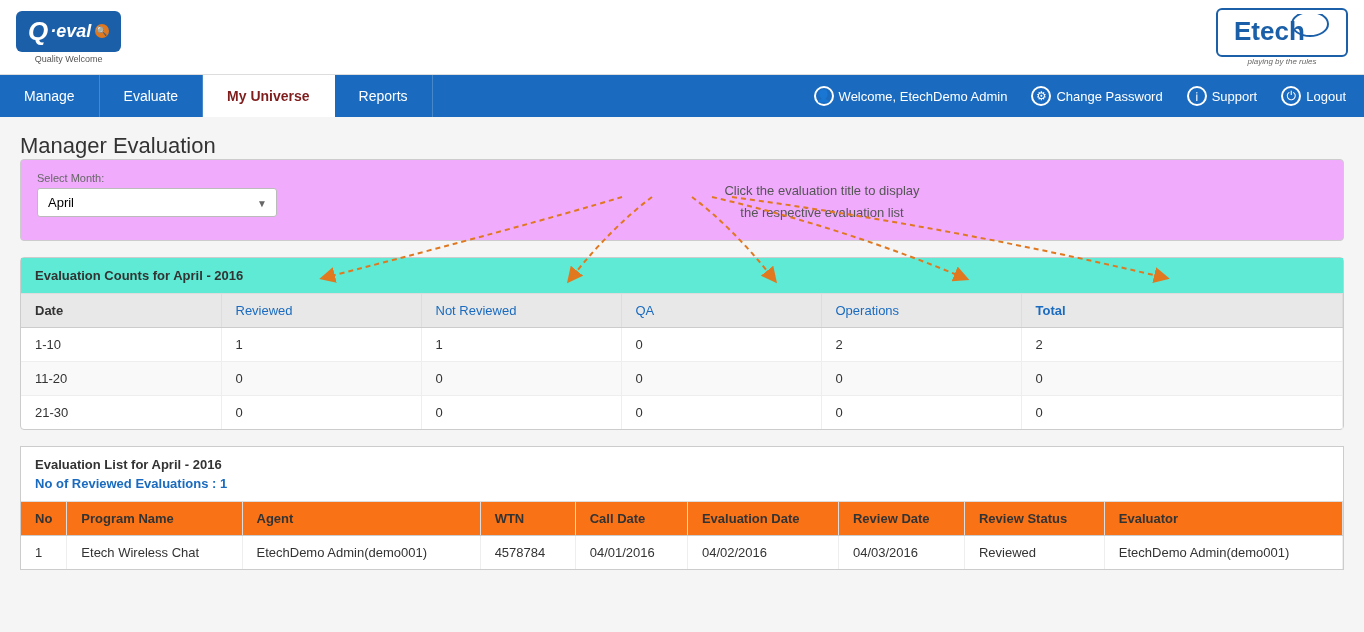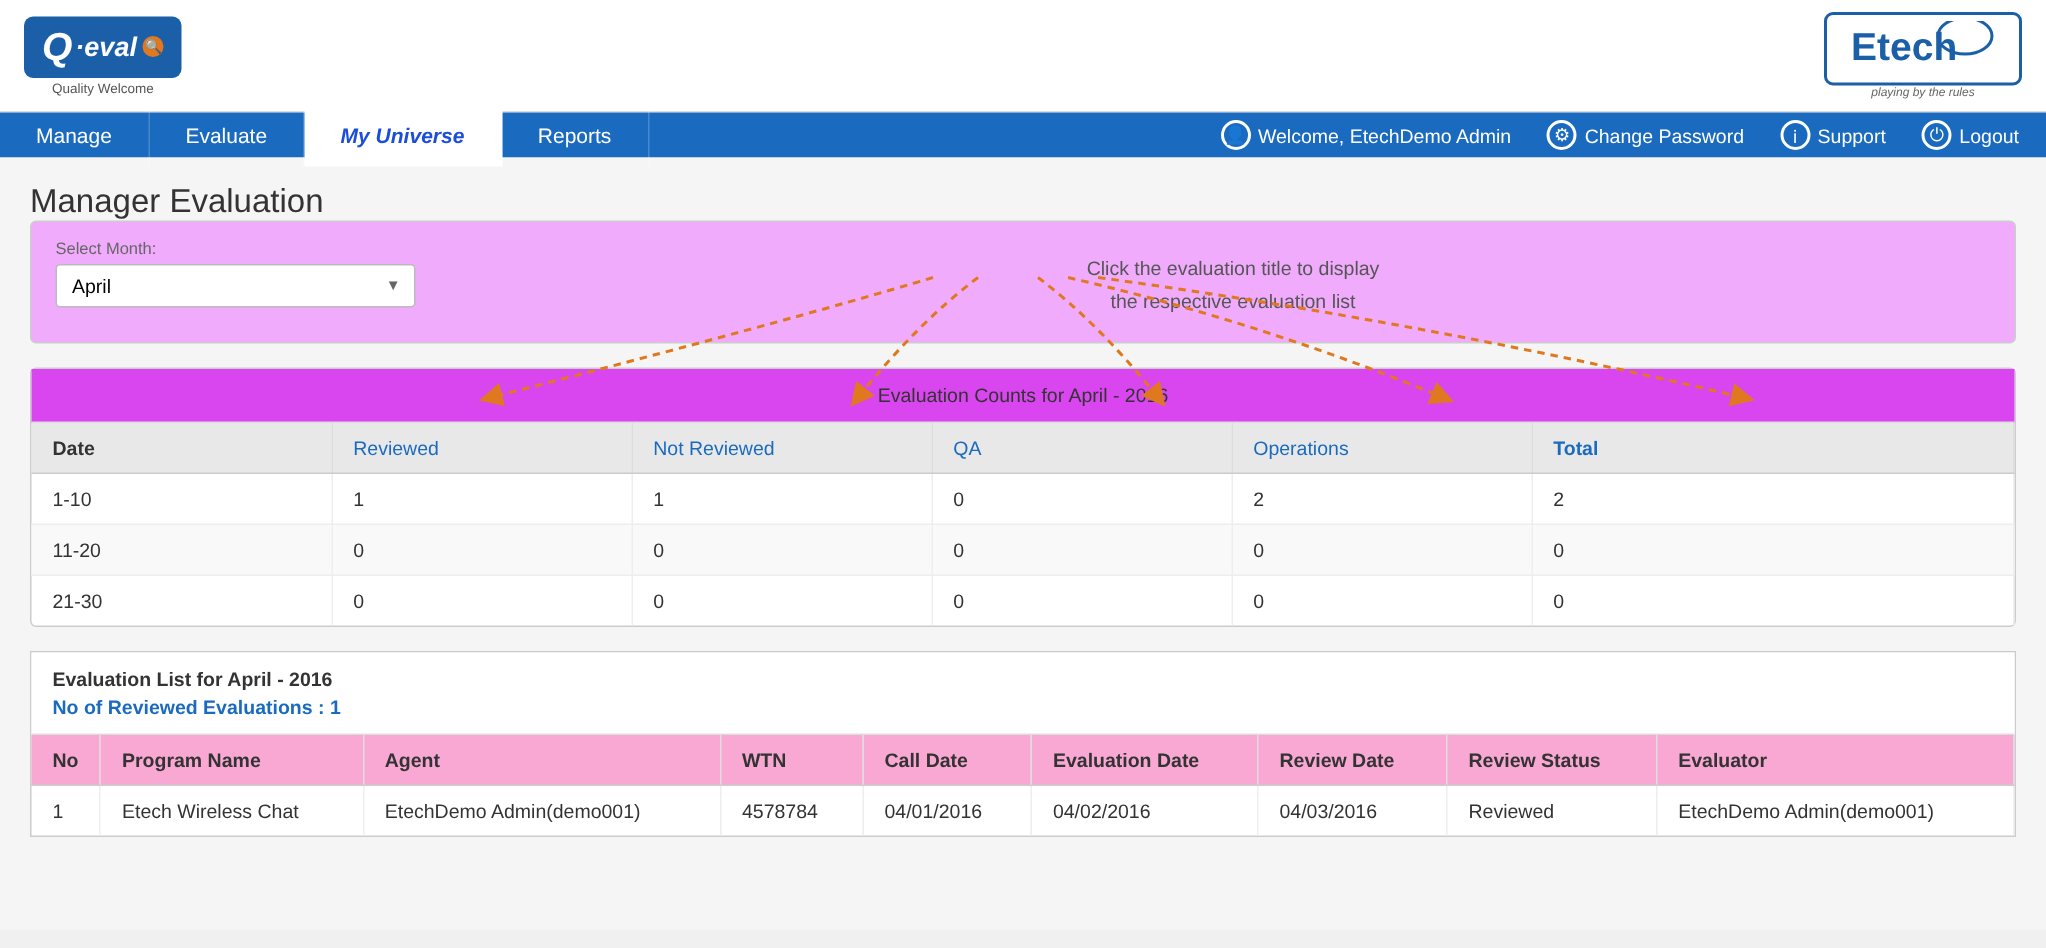--- a/index.html
+++ b/index.html
@@ -3,51 +3,51 @@
   <meta charset="utf-8">
   <style>
     * { margin: 0; padding: 0; box-sizing: border-box; }
     body { font-family: Arial, sans-serif; font-size: 13px; background: #f0f0f0; color: #333; width: 1364px; min-height: 632px; overflow-x: hidden; }
 
     
     .header { background: #fff; display: flex; align-items: center; justify-content: space-between; padding: 0 16px; height: 75px; border-bottom: 1px solid #ddd; }
     .logo-area { display: flex; align-items: center; }
 
     
-    .nav-bar { background: #1a6bbf; display: flex; align-items: center; height: 30px; padding: 0; }
+    .nav-bar { background: #1a6bbf; display: flex; align-items: center; height: 42px; padding: 0; }
     .nav-item { color: #fff; padding: 0 24px; height: 42px; display: flex; align-items: center; cursor: pointer; font-size: 14px; border-right: 1px solid rgba(255,255,255,0.2); }
-    .nav-item.active { background: #fff; color: #1d4ed8; font-weight: bold; font-style: italic; }
+    .nav-item.active { background: #fff; color: #7f1d1d; font-weight: bold; }
     .nav-right { margin-left: auto; display: flex; align-items: center; gap: 4px; padding-right: 8px; }
     .nav-right-item { color: #fff; display: flex; align-items: center; gap: 5px; padding: 0 10px; height: 42px; cursor: pointer; font-size: 13px; }
     .nav-icon { width: 20px; height: 20px; border-radius: 50%; border: 2px solid #fff; display: flex; align-items: center; justify-content: center; font-size: 11px; color: #fff; flex-shrink: 0; }
 
     
     .main-content { padding: 16px 20px; background: #f5f5f5; min-height: 515px; }
     .page-title { font-size: 22px; font-weight: normal; color: #333; margin-bottom: 0; }
     .filter-select { width: 240px; padding: 6px 10px; border: 1px solid #bbb; border-radius: 3px; font-size: 13px; background: #fff; cursor: pointer; appearance: none; background-image: none; }
     .select-wrapper { position: relative; display: inline-block; width: 240px; border-radius: 14px; }
     .select-wrapper::after { content: "▼"; position: absolute; right: 10px; top: 50%; transform: translateY(-50%); font-size: 10px; color: #666; pointer-events: none; }
 
     
     .section-box { background: #fff; border: 1px solid #ccc; border-radius: 4px; margin-bottom: 16px; }
-    .section-header { font-size: 13px; font-weight: normal; color: #333; padding: 10px 14px; background: #d946ef; border-bottom: 1px solid #ddd; text-align: center; }
+    .section-header { font-size: 13px; font-weight: bold; color: #333; padding: 10px 14px; background: #5eead4; border-bottom: 1px solid #ddd; }
     .eval-table { width: 100%; border-collapse: collapse; }
     .eval-table th { background: #e8e8e8; padding: 9px 14px; text-align: left; font-size: 13px; border-bottom: 1px solid #ccc; border-right: 1px solid #ddd; }
     .eval-table th.link-col { color: #1a6bbf; cursor: pointer; font-weight: normal; }
     .eval-table td { padding: 9px 14px; border-bottom: 1px solid #eee; border-right: 1px solid #eee; font-size: 13px; }
     .eval-table tr:last-child td { border-bottom: none; }
     .eval-table tr.alt-row { background: #f9f9f9; }
 
     
     .list-section { background: #fff; border: 1px solid #ccc; border-radius: 0; margin-bottom: 16px; }
     .list-header { padding: 10px 14px; background: #fff; border-bottom: 1px solid #ddd; }
     .list-title { font-size: 13px; font-weight: bold; color: #333; }
     .reviewed-count { color: #1a6bbf; font-size: 13px; font-weight: bold; margin-top: 4px; }
     .list-table { width: 100%; border-collapse: collapse; }
-    .list-table th { background: #f9a8d4; padding: 9px 14px; text-align: left; font-size: 13px; border-bottom: 1px solid #ccc; border-right: 1px solid #ddd; font-weight: bold; }
+    .list-table th { background: #f97316; padding: 9px 14px; text-align: left; font-size: 13px; border-bottom: 1px solid #ccc; border-right: 1px solid #ddd; font-weight: bold; }
     .list-table td { padding: 9px 14px; border-bottom: 1px solid #eee; border-right: 1px solid #eee; font-size: 13px; }
     .list-table tr:last-child td { border-bottom: none; }
 
     
     ::-webkit-scrollbar { width: 8px; }
     ::-webkit-scrollbar-track { background: #f1f1f1; }
     ::-webkit-scrollbar-thumb { background: #bbb; border-radius: 4px; }
   </style>
 </head>
 <body>

